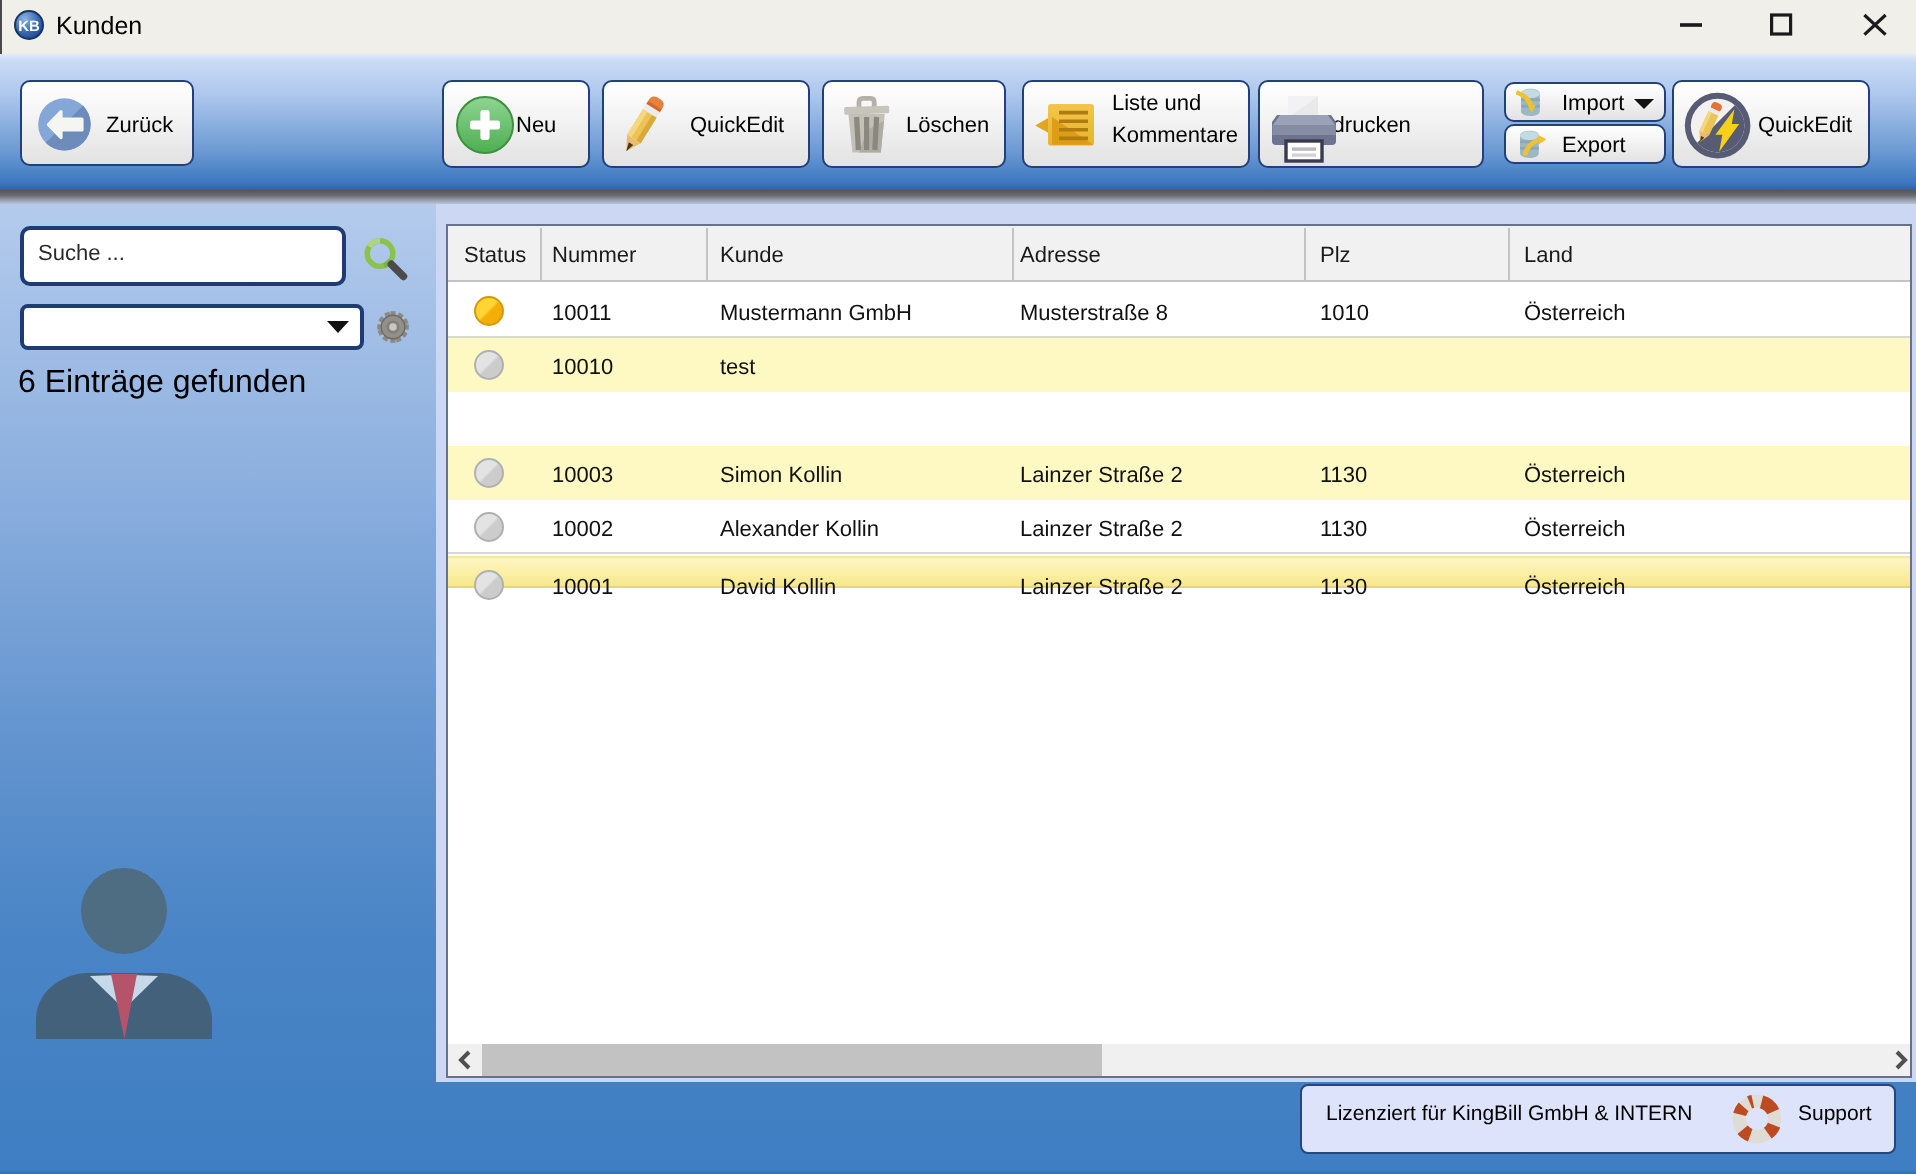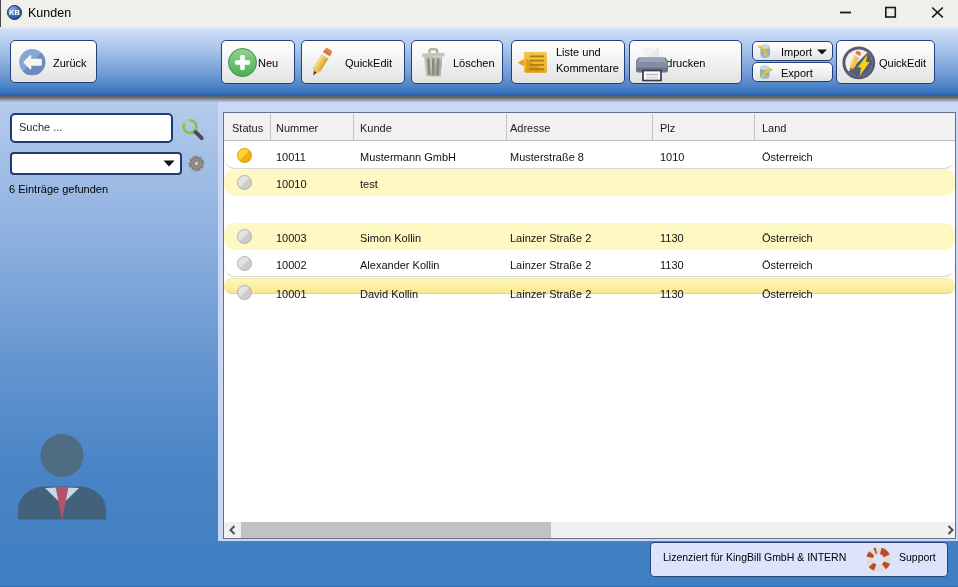--- a/index.html
+++ b/index.html
@@ -25,40 +25,40 @@
 
 #panel { left:218px; top:102px; width:740px; height:439px; background:#ccd8f3; }
 #tablebox { left:223px; top:112px; width:733px; height:427px; background:#fff; border:1px solid #66718a; }
 
 
 #thead { left:224px; top:113px; width:731px; height:28px; background:#f1f1f1; border-bottom:1px solid #c3c3c3; }
 .hsep { position:absolute; top:114px; width:1px; height:26px; background:#c3c3c3; }
 .htxt { position:absolute; top:122px; font-size:11px; color:#1a1a1a; }
 
 
-.row { position:absolute; left:224px; width:731px; height:27px;border-radius:11px; }
+.row { position:absolute; left:224px; width:731px; height:27px; }
 .rtxt { position:absolute; top:9px; font-size:11px; color:#111; }
 .row.alt { background:#fef9c3; }
 .row.plain { background:#fff; border-bottom:1px solid #d8d8d8; }
 #selrow { background:linear-gradient(180deg,#fdf6c2 0%,#faefa4 55%,#f7e78c 100%); border-top:1px solid #f0e9a8; border-bottom:1px solid #e4d67b; }
 
 
 .led { position:absolute; left:237px; width:15px; height:15px; border-radius:50%; }
 .led.gray { background:linear-gradient(135deg,#e3e3e3 46%,#cccccc 54%); border:1px solid #b0b0b0; }
 .led.yellow { background:linear-gradient(135deg,#ffd435 46%,#f4af07 54%); border:1px solid #d49a00; }
 
 
 #hscroll { left:224px; top:522px; width:731px; height:16px; background:#f0f0f0; }
 #hthumb { left:241px; top:522px; width:310px; height:16px; background:#c2c2c2; }
 
 
 #searchbox { left:10px; top:113px; width:163px; height:30px; background:#fff; border:2px solid #1e3c72; border-radius:5px; }
 #searchtext { left:19px; top:121px; font-size:11px; color:#2b2b2b;text-align:center; }
 #dropdown { left:10px; top:152px; width:172px; height:23px; background:#fff; border:2px solid #1e3c72; border-radius:4px; }
-#found { left:9px; top:183px; font-size:11px; color:#000; }
+#found { left:9px; top:183px; font-size:16px; color:#000; }
 
 
 #licbox { left:650px; top:542px; width:298px; height:35px; background:#dce3fb; border:1.5px solid #27457e; border-radius:4px; }
 #lictext { left:663px; top:551px; font-size:10.5px; color:#000; }
 #suptext { left:899px; top:551px; font-size:10.5px; color:#000; }
 
 
 .btn { position:absolute; background:linear-gradient(180deg,#ffffff 0%,#f3f3f3 45%,#e2e2e2 100%); border:1px solid #23407a; border-radius:5px; }
 .btxt { position:absolute; font-size:11px; color:#000; }
 </style>

